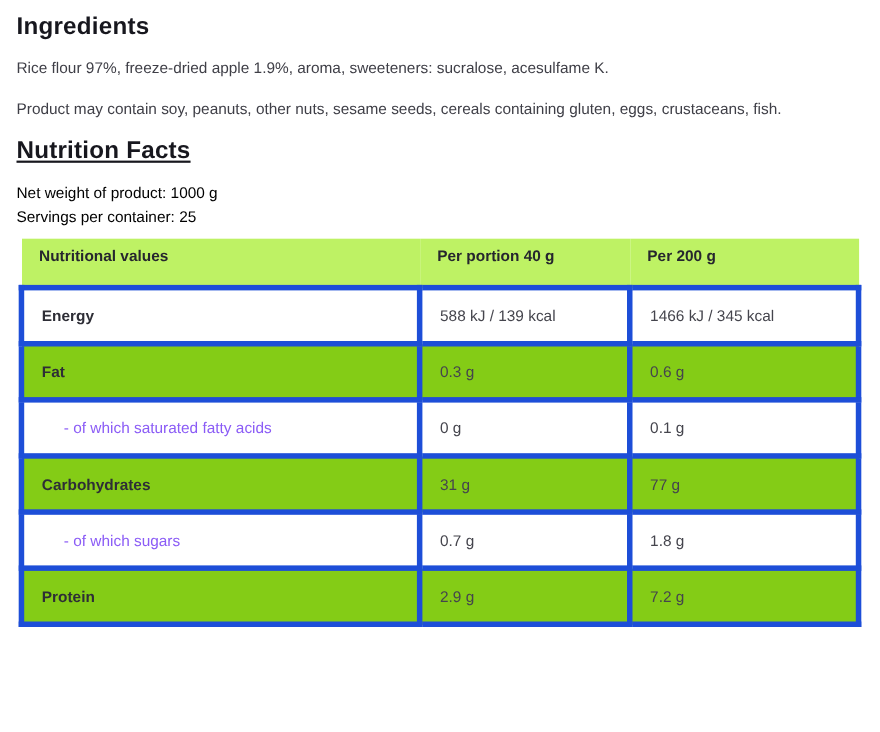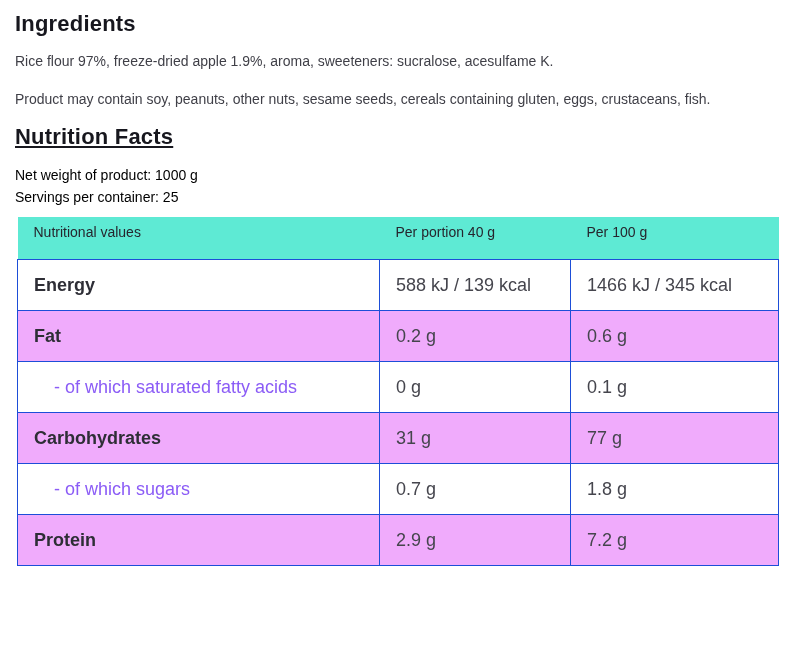--- a/index.html
+++ b/index.html
@@ -40,38 +40,38 @@
   table.nutrition-table {
     border-collapse: collapse;
     table-layout: fixed;
     width: 761px;
     margin-left: 2px;
     margin-top: 9px;
   }
   table.nutrition-table th {
     font-size: 14px;
     line-height: 14px;
-    font-weight: 400;
+    font-weight: 700;
     color: #26262e;
     text-align: left;
     padding: 8px 16px 20px 16px;
     border: none;
-    background: #5eead4;
+    background: #bef264;
   }
   table.nutrition-table td {
-    border: 1px solid #1d4ed8;
+    border: 5px solid #1d4ed8;
     height: 51px;
     vertical-align: middle;
     padding: 0 16px;
-    font-size: 18px;
+    font-size: 14px;
     line-height: 16px;
     color: #45454d;
     background: #ffffff;
   }
-  table.nutrition-table tr.alt td { background: #f0abfc; }
+  table.nutrition-table tr.alt td { background: #84cc16; }
   table.nutrition-table td.label {
     font-weight: 700;
     color: #2e2e36;
   }
   table.nutrition-table tr.sub td.label {
     font-weight: 400;
     color: #8b5cf6;
     padding-left: 36px;
   }
 </style>
@@ -95,32 +95,32 @@
   <table class="nutrition-table">
     <colgroup>
       <col style="width:362px">
       <col style="width:191px">
       <col style="width:208px">
     </colgroup>
     <thead>
       <tr>
         <th>Nutritional values</th>
         <th>Per portion 40 g</th>
-        <th>Per 100 g</th>
+        <th>Per 200 g</th>
       </tr>
     </thead>
     <tbody>
       <tr>
         <td class="label">Energy</td>
         <td>588 kJ / 139 kcal</td>
         <td>1466 kJ / 345 kcal</td>
       </tr>
       <tr class="alt">
         <td class="label">Fat</td>
-        <td>0.2 g</td>
+        <td>0.3 g</td>
         <td>0.6 g</td>
       </tr>
       <tr class="sub">
         <td class="label">- of which saturated fatty acids</td>
         <td>0 g</td>
         <td>0.1 g</td>
       </tr>
       <tr class="alt">
         <td class="label">Carbohydrates</td>
         <td>31 g</td>

